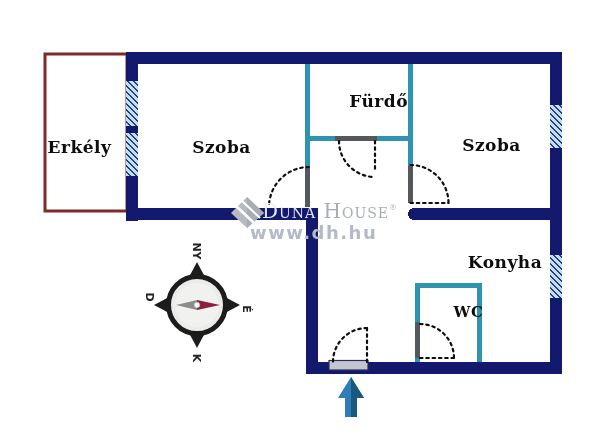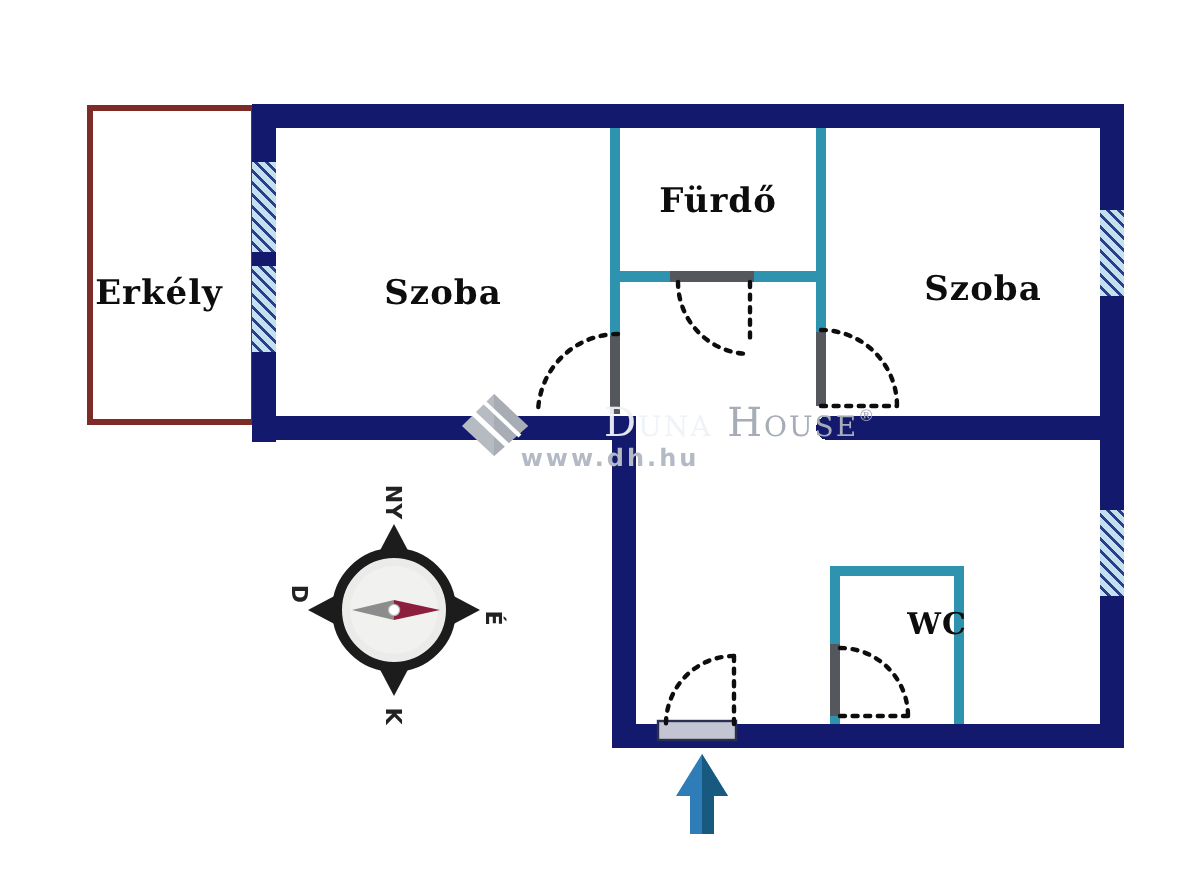--- a/index.html
+++ b/index.html
@@ -19,27 +19,27 @@
       #c3e0ef 0px, #c3e0ef 2.8px, #2b3c88 2.8px, #2b3c88 4.2px);
   }
   .compass-label {
     position:absolute; width:22px; height:14px; line-height:14px;
     font-family:"DejaVu Sans", sans-serif; font-weight:bold; font-size:11px;
     color:#222; text-align:center; transform:rotate(90deg);
   }
   .wm-brand {
     position:absolute; left:262px; top:199px; white-space:nowrap;
     font-family:"DejaVu Serif", serif; font-variant:small-caps;
-    font-size:20px; letter-spacing:1px; color:#a7adb7;margin-left:40px;
+    font-size:20px; letter-spacing:1px; color:#a7adb7;
   }
   .wm-brand .first { color:rgba(238,241,246,0.95); }
   .wm-brand sup { font-size:8px; font-variant:normal; color:#a7adb7; }
   .wm-url {
     position:absolute; left:250px; top:222px; width:110px; text-align:center;
-    font-family:"DejaVu Sans", sans-serif; font-weight:bold; font-size:12px;
+    font-family:"DejaVu Sans", sans-serif; font-weight:bold; font-size:18px;
     letter-spacing:1.5px; color:#b3bac6;
   }
 </style>
 </head>
 <body>
 
 <div class="plan">
 
   <svg width="600" height="443" viewBox="0 0 600 443">
 
@@ -114,22 +114,23 @@
     </g>
   </svg>
 
   <div class="window" style="left:126px; top:81px;  width:12px; height:45px;"></div>
   <div class="window" style="left:126px; top:133px; width:12px; height:43px;"></div>
   <div class="window" style="left:550px; top:105px; width:12px; height:43px;"></div>
   <div class="window" style="left:550px; top:255px; width:12px; height:43px;"></div>
 
   <div class="room-label" style="left:44px;  top:137px; width:71px;">Erkély</div>
   <div class="room-label" style="left:138px; top:137px; width:167px;">Szoba</div>
-  <div class="room-label" style="left:310px; top:91px;  width:98px;">Fürdő</div>
+  <div class="room-label" style="left:310px; top:91px;  width:98px;text-align:right;">Fürdő</div>
   <div class="room-label" style="left:423px; top:135px; width:137px;">Szoba</div>
+  <div class="room-label" style="left:438px; top:252px; width:134px;">Konyha</div>
   <div class="room-label small" style="left:420px; top:303px; width:57px;margin-left:20px;">WC</div>
 
   <div class="compass-label" style="left:185px; top:244px;">NY</div>
   <div class="compass-label" style="left:138px; top:290px;">D</div>
   <div class="compass-label" style="left:235px; top:302px;">É</div>
   <div class="compass-label" style="left:185px; top:351px;">K</div>
 
   <div class="wm-brand">
     <span class="first">Duna</span>
     <span> </span>

